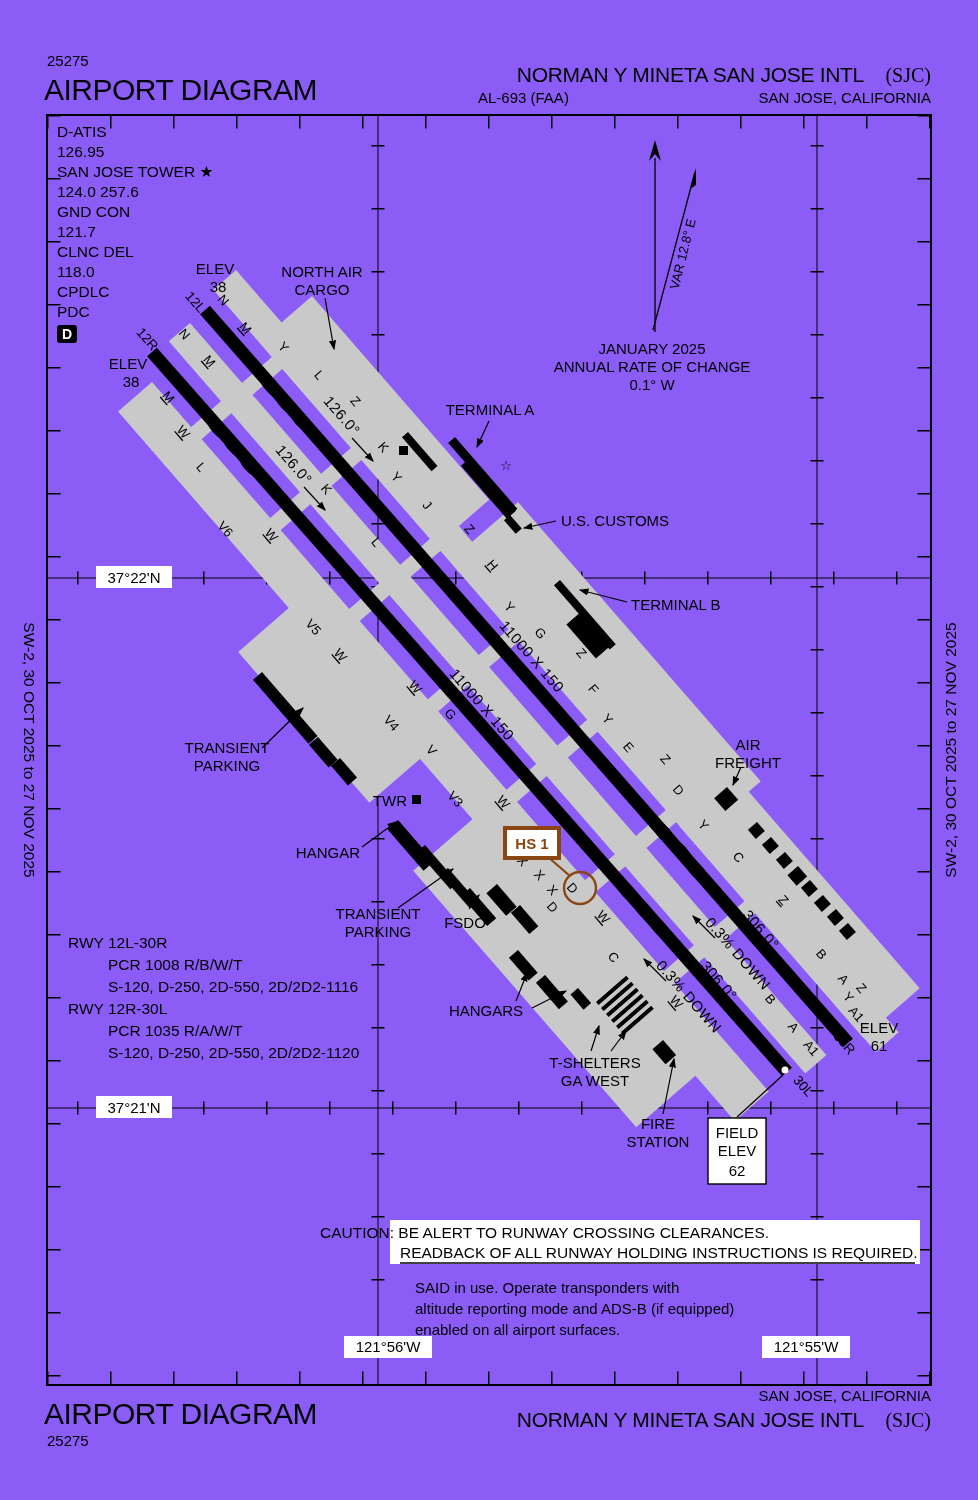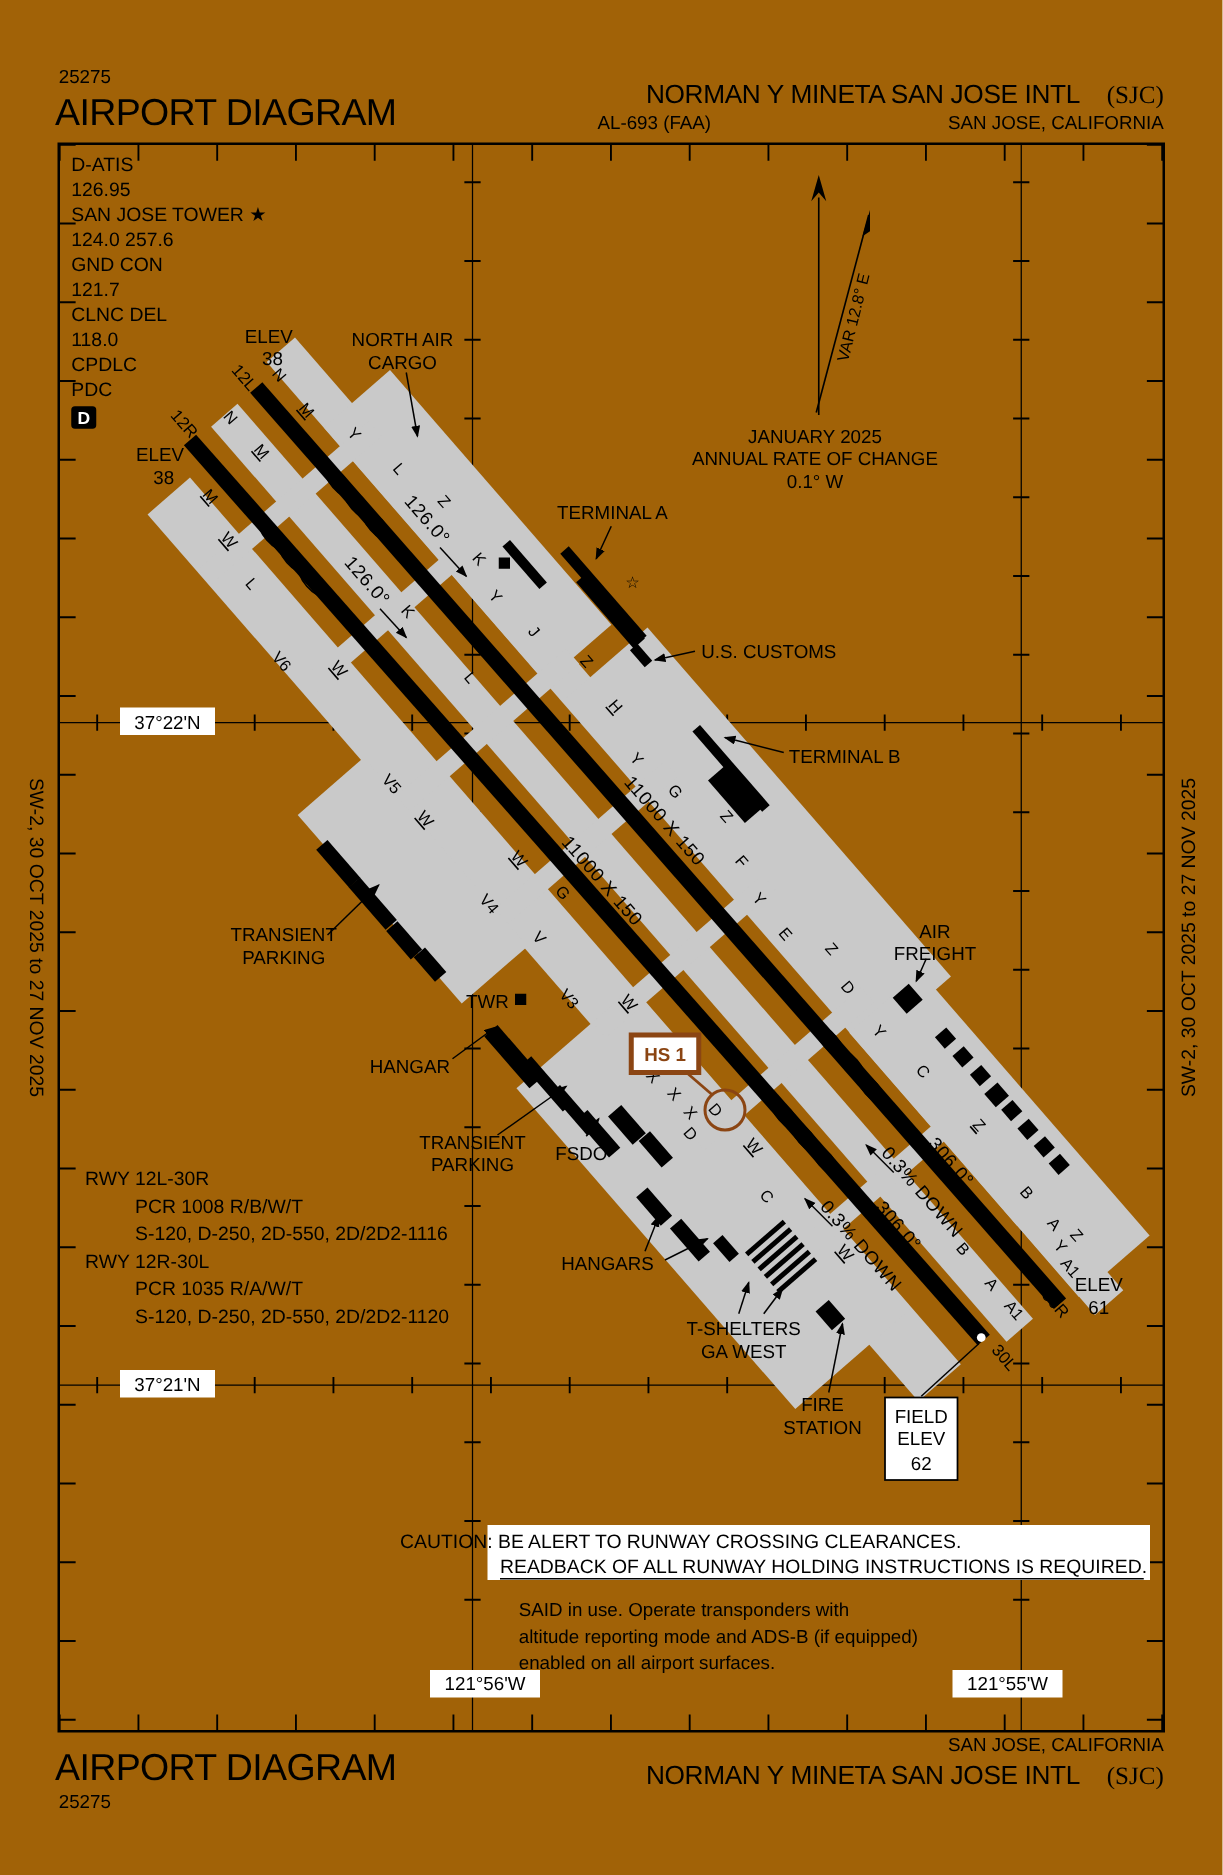--- a/index.html
+++ b/index.html
@@ -1,16 +1,16 @@
 <!DOCTYPE html>
 <html><head>
 <meta charset="utf-8">
 <style>
   html,body{margin:0;padding:0;background:#fff;}
-  .page{position:relative;width:978px;height:1500px;background:#a16207;font-family:"Liberation Sans",sans-serif;color:#000;}
+  .page{position:relative;width:978px;height:1500px;background:#8b5cf6;font-family:"Liberation Sans",sans-serif;color:#000;}
   svg text{font-family:"Liberation Sans",sans-serif;fill:#000;}
   .t15{font-size:15px;}
   .t15c{font-size:15px;text-anchor:middle;}
   .t15e{font-size:15px;text-anchor:end;}
   .t16{font-size:15.5px;}
   .t13c{font-size:13px;text-anchor:middle;}
   .hdr{font-size:30px;letter-spacing:-0.5px;}
   .apt{font-size:21px;letter-spacing:-0.3px;text-anchor:end;}
   .sjc{font-size:20px;font-family:"Liberation Serif",serif;text-anchor:end;}
   .tw{font-size:13px;text-anchor:middle;}

